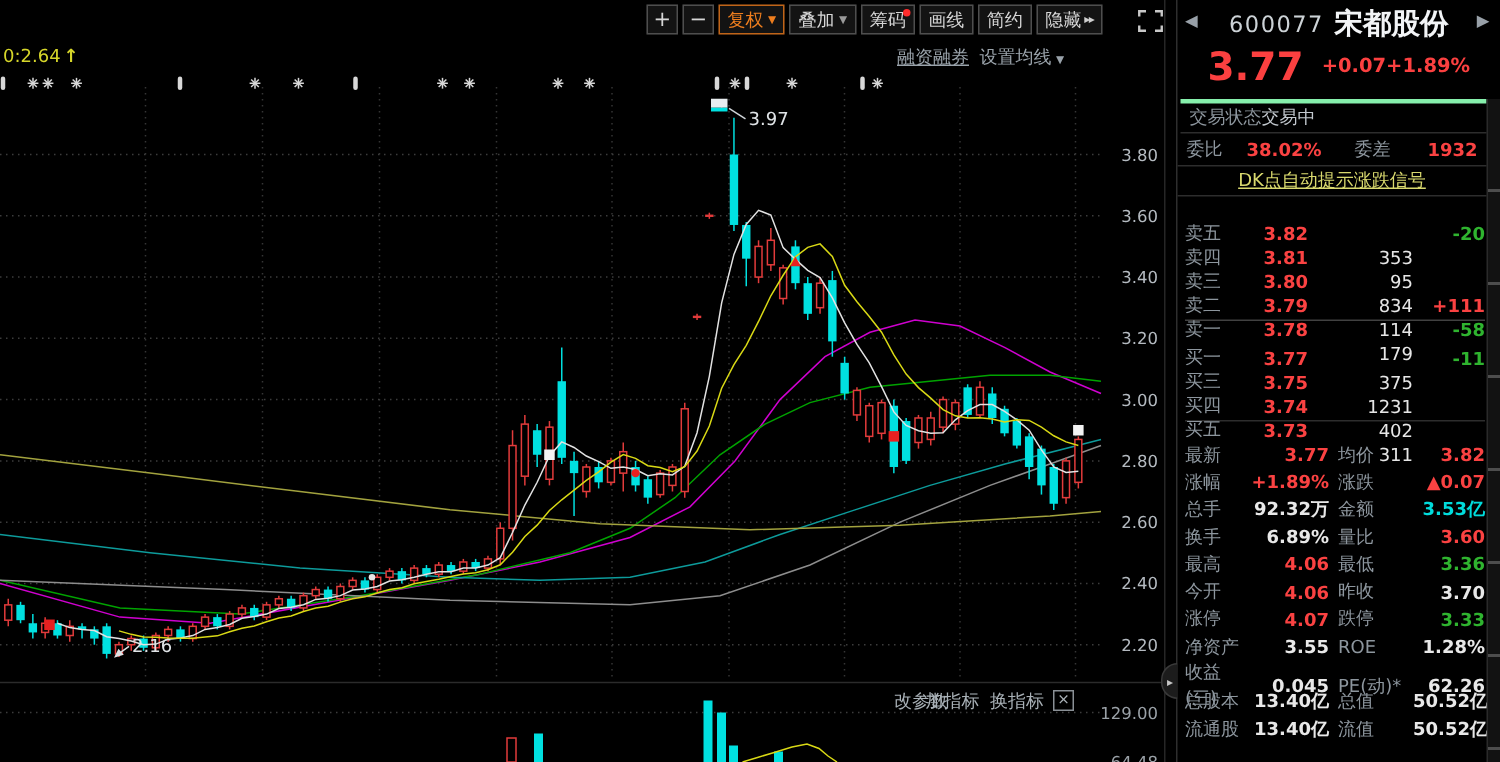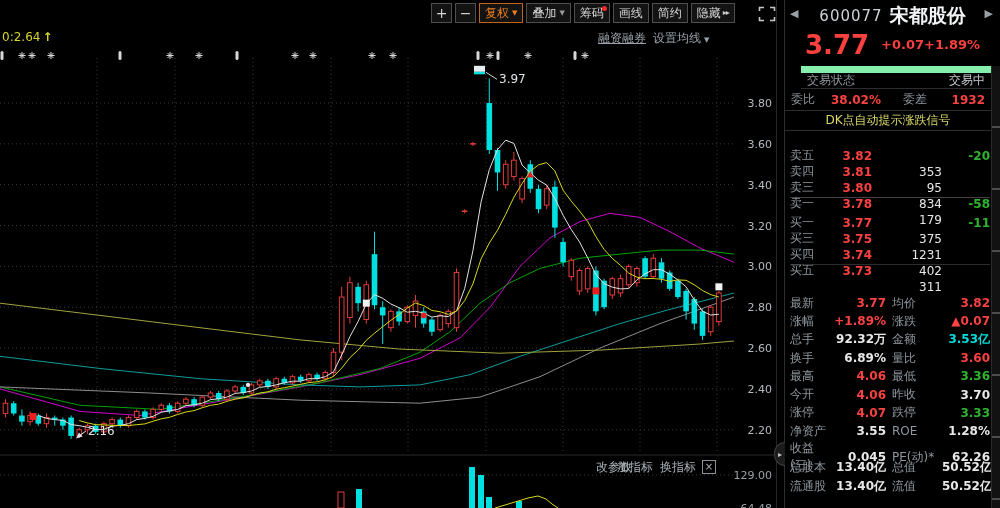--- a/index.html
+++ b/index.html
@@ -33,29 +33,29 @@
   .rp{position:absolute;left:784px;top:0;width:216px;height:508px;background:#000;
       border-left:1px solid #2e2e2e;box-sizing:border-box;z-index:25;}
   .rp-row1{position:absolute;top:4px;left:0;right:0;height:24px;display:flex;align-items:center;justify-content:center;gap:7px;}
   .nav-arrow{position:absolute;top:7px;color:#98a0a8;font-size:11px;cursor:pointer;}
   .nav-prev{left:5px;} .nav-next{right:7px;}
   .stock-code{font-size:15px;color:#ccd2d6;letter-spacing:1px;}
   .stock-name{font-size:19px;font-weight:bold;color:#f2f4f6;}
   .rp-price{position:absolute;top:28px;left:0;right:0;height:34px;display:flex;justify-content:center;align-items:center;gap:12px;}
   .big-price{font-size:26px;font-weight:bold;color:#fb4040;line-height:30px;}
   .chg-col{display:flex;flex-direction:row;font-size:13px;font-weight:bold;color:#fb4040;line-height:14px;}
-  .rp-status{position:absolute;top:66px;left:16px;right:9px;height:23px;border-top:7px solid #86efac;border-bottom:1px solid #2d2d2d;
-             display:flex;justify-content:space-between;align-items:center;padding:0 6px;font-size:12px;box-sizing:border-box;}
+  .rp-status{position:absolute;top:66px;left:2px;right:9px;height:23px;border-top:3px solid #86efac;border-bottom:1px solid #2d2d2d;
+             display:flex;justify-content:flex-start;align-items:center;padding:0 6px;font-size:12px;box-sizing:border-box;}
   .lbl{color:#8d969e;} .val-lt{color:#c3c9cf;}
   .rp-weibi{position:absolute;top:89px;left:0;right:9px;height:22px;border-bottom:1px solid #2d2d2d;
             display:grid;grid-template-columns:32px 58px 48px 1fr;align-items:center;padding:0 6px;font-size:12px;box-sizing:border-box;}
   .rp-weibi .num{font-weight:bold;text-align:right;}
   .rp-dk{position:absolute;top:111px;left:0;right:9px;height:20px;border-bottom:1px solid #2d2d2d;
          display:flex;align-items:center;justify-content:center;box-sizing:border-box;}
-  .dk-link{font-size:12px;color:#d9d96e;cursor:pointer;}
+  .dk-link{font-size:12px;color:#d9d96e;text-decoration:underline;cursor:pointer;}
   .rp-book{position:absolute;top:132px;left:5px;right:10px;}
   .book-row{display:grid;grid-template-columns:30px 52px 70px 1fr;height:16px;align-items:center;font-size:12px;}
   .book-row .bp{font-weight:bold;text-align:right;}
   .book-row .bv{text-align:right;color:#e6e6e6;margin-top:33px;}
   .book-row .bd{text-align:right;font-weight:bold;}
   .book-sep{border-top:1px solid #414141;margin:1px 0;}
   .book-end{border-top:1px solid #2d2d2d;margin-top:1px;}
   .rp-stats{position:absolute;top:294px;left:5px;right:10px;}
   .stat-row{display:grid;grid-template-columns:44px 52px 56px 1fr;height:18.3px;align-items:center;font-size:12px;}
   .stat-row .sv{font-weight:bold;text-align:right;white-space:nowrap;}
@@ -472,20 +472,26 @@
           <span class="bv">95</span>
           <span class="bd c-white"></span>
         </div>
         <div class="book-row">
           <span class="lbl">卖三</span>
           <span class="bp c-red">3.80</span>
           <span class="bv">834</span>
           <span class="bd c-white"></span>
         </div>
         <div class="book-row">
+          <span class="lbl">卖二</span>
+          <span class="bp c-red">3.79</span>
+          <span class="bv">114</span>
+          <span class="bd c-red">+111</span>
+        </div>
+        <div class="book-row">
           <span class="lbl">卖一</span>
           <span class="bp c-red">3.78</span>
           <span class="bv">179</span>
           <span class="bd c-green">-58</span>
         </div>
         <div class="book-sep"></div>
         <div class="book-row">
           <span class="lbl">买一</span>
           <span class="bp c-red">3.77</span>
           <span class="bv">375</span>

